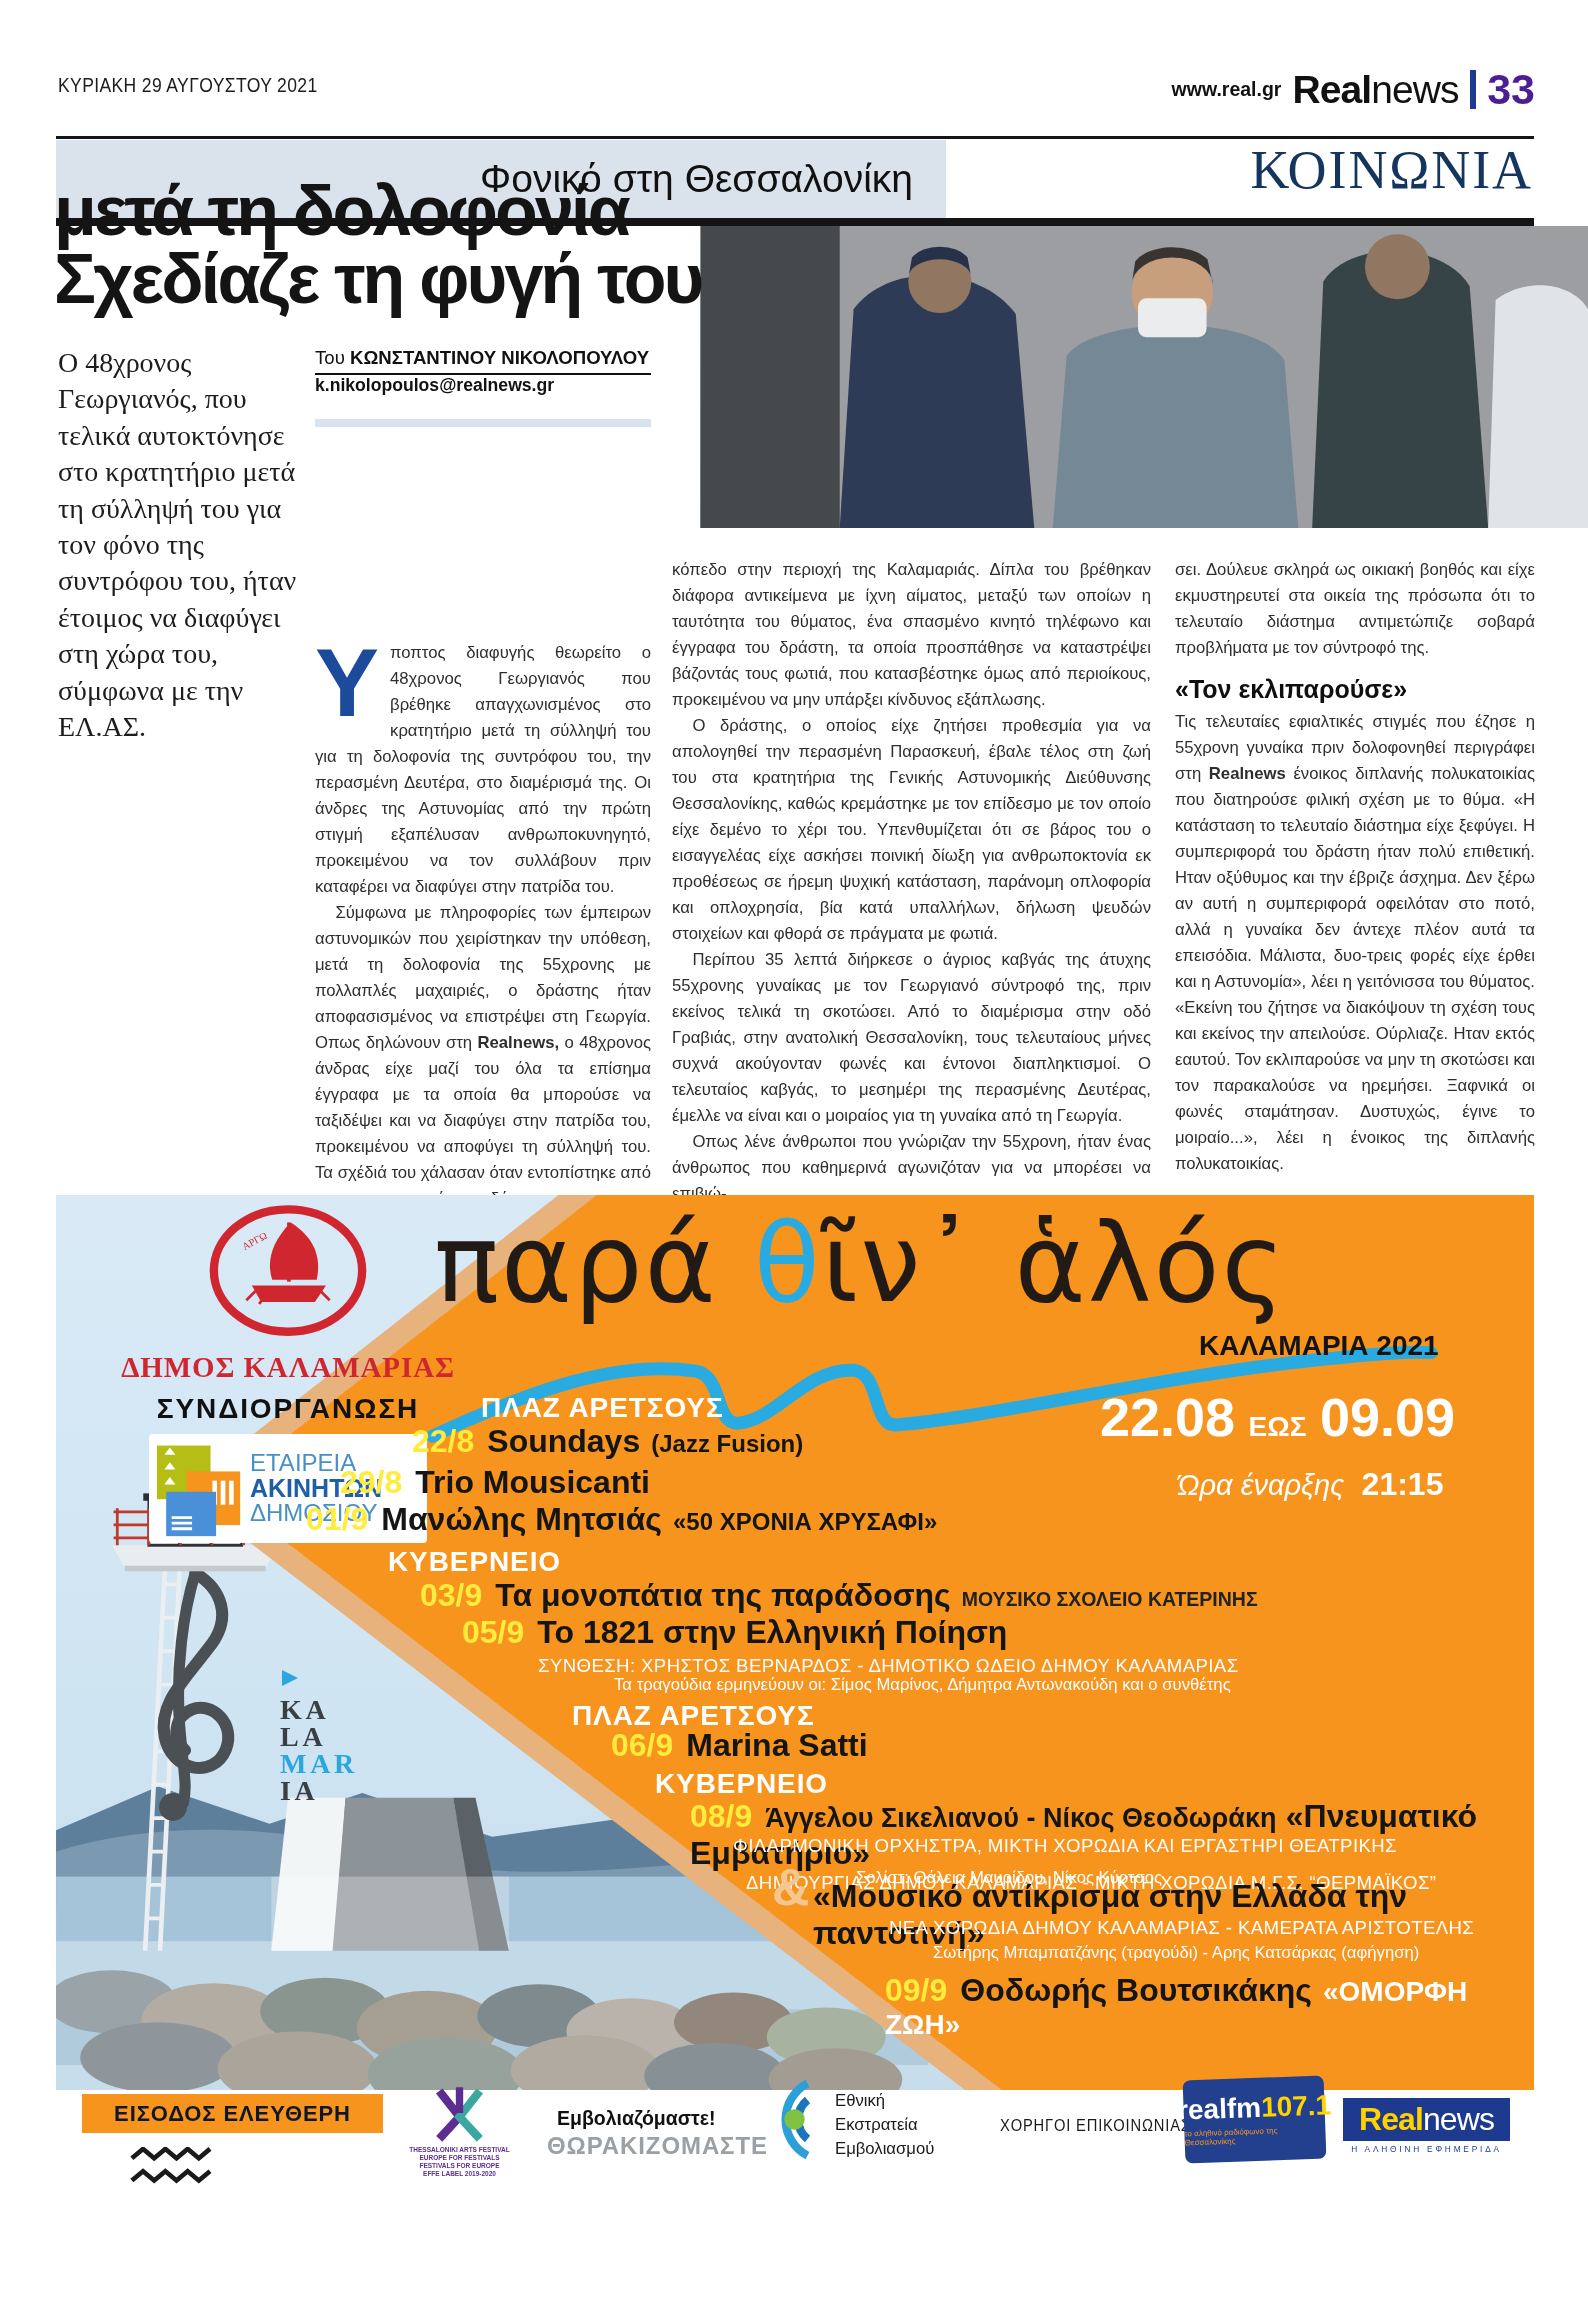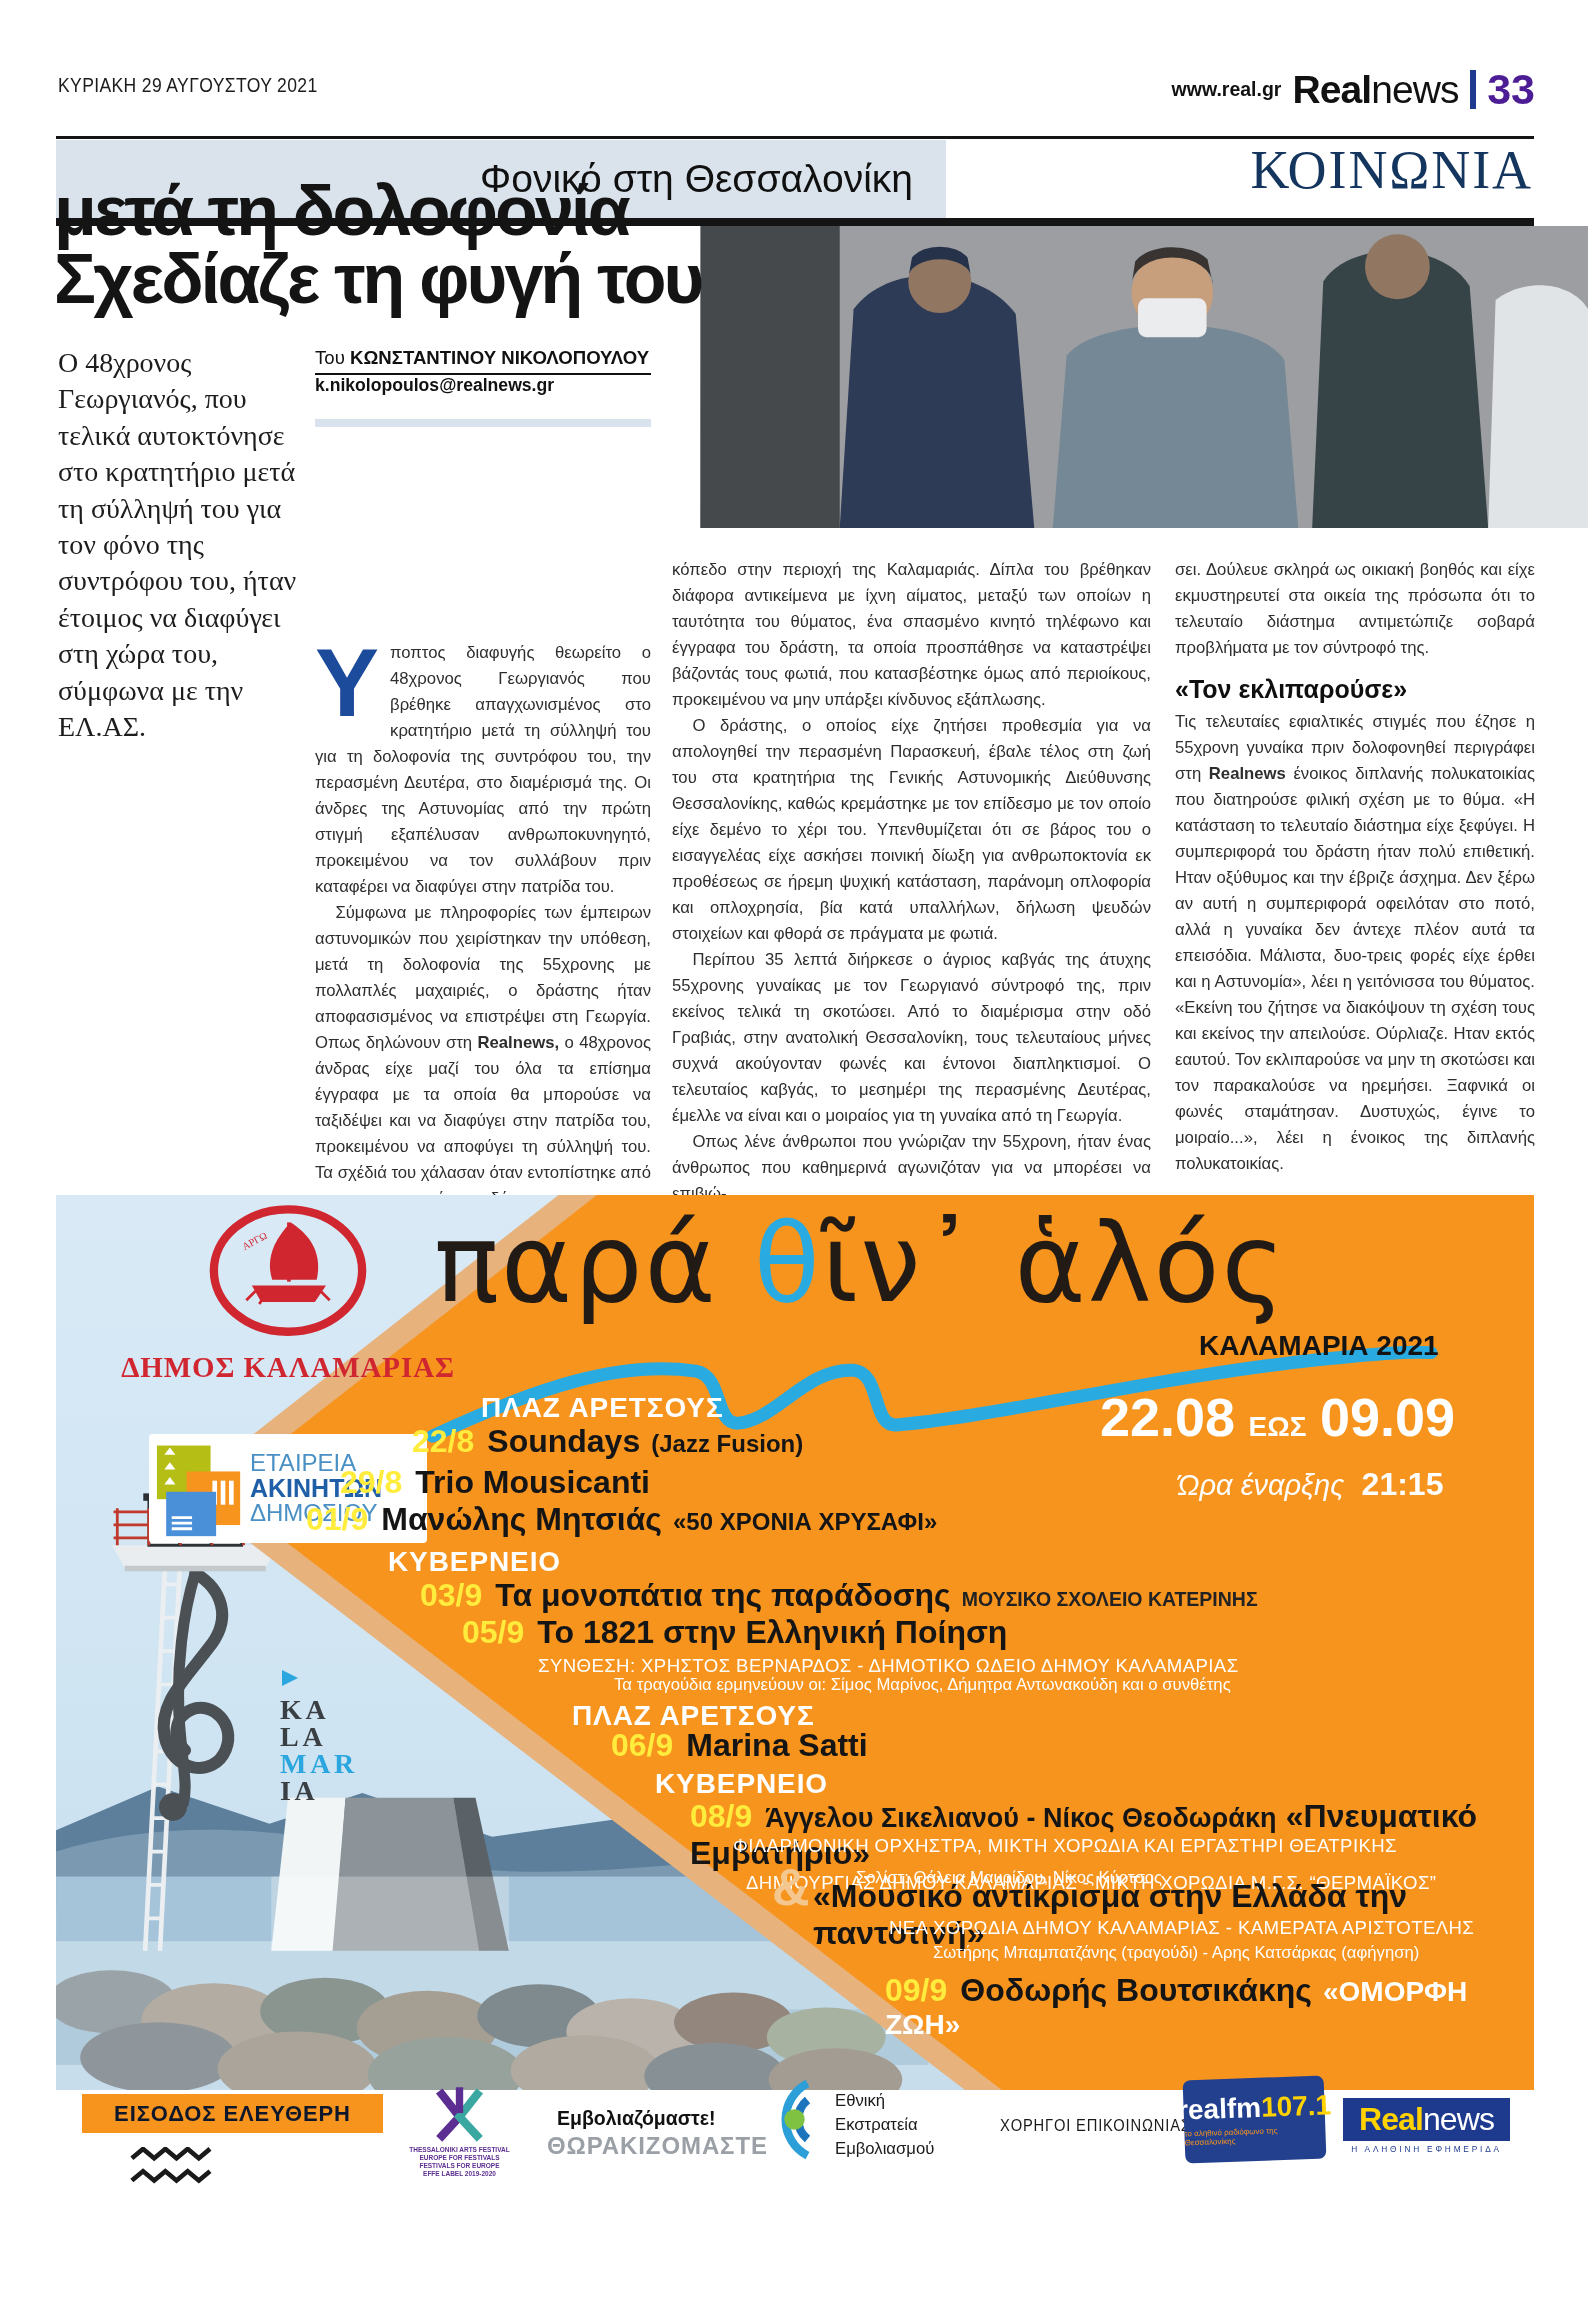--- a/index.html
+++ b/index.html
@@ -254,20 +254,21 @@
 
     <svg class="abs" style="left:153px;top:7.4px;" width="158" height="139" viewBox="0 0 170 150">
       <ellipse cx="85" cy="74" rx="80" ry="66" fill="none" stroke="#d02630" stroke-width="9"></ellipse>
       <path d="M88 22 C66 44 62 66 68 84 L116 84 C122 56 110 36 88 22 Z" fill="#d02630"></path>
       <path d="M86 22 L86 86" stroke="#d02630" stroke-width="4"></path>
       <path d="M46 90 L126 90 L114 108 L56 108 Z" fill="#d02630"></path>
       <path d="M50 96 l-10 10 M62 98 l-8 12 M120 96 l10 10" stroke="#d02630" stroke-width="3"></path>
       <text x="38" y="52" font-size="11" fill="#d02630" font-family="Liberation Serif,serif" transform="rotate(-28 38 52)">ΑΡΓΩ</text>
     </svg>
     <div class="abs muni">ΔΗΜΟΣ ΚΑΛΑΜΑΡΙΑΣ</div>
+    <div class="abs coorg">ΣΥΝΔΙΟΡΓΑΝΩΣΗ</div>
     <div class="abs etad">
       <svg width="88" height="98" viewBox="0 0 95 106">
         <rect x="2" y="6" width="58" height="58" fill="#b5be14"></rect>
         <polygon points="10,16 22,16 16,8" fill="#fff"></polygon>
           <polygon points="10,32 22,32 16,24" fill="#fff"></polygon>
           <polygon points="10,48 22,48 16,40" fill="#fff"></polygon>
         <rect x="34" y="34" width="58" height="58" fill="#f7941e"></rect>
         <rect x="62" y="44" width="5" height="26" fill="#fff"></rect>
           <rect x="71" y="44" width="5" height="26" fill="#fff"></rect>
           <rect x="80" y="44" width="5" height="26" fill="#fff"></rect>

